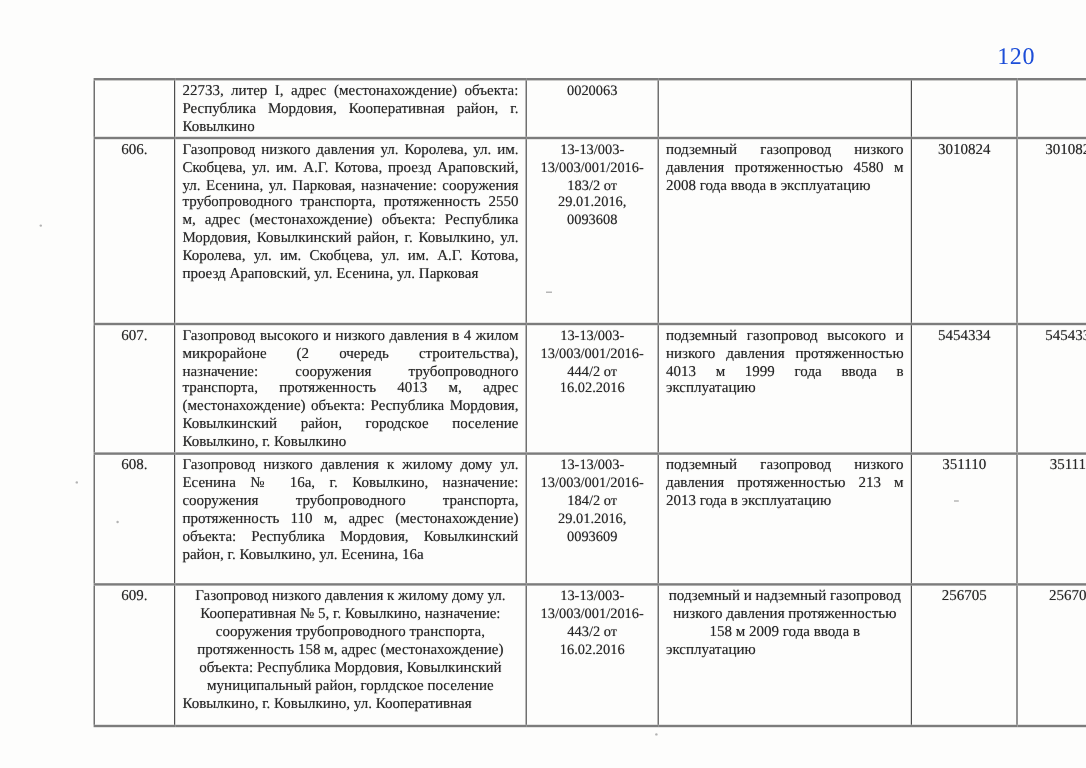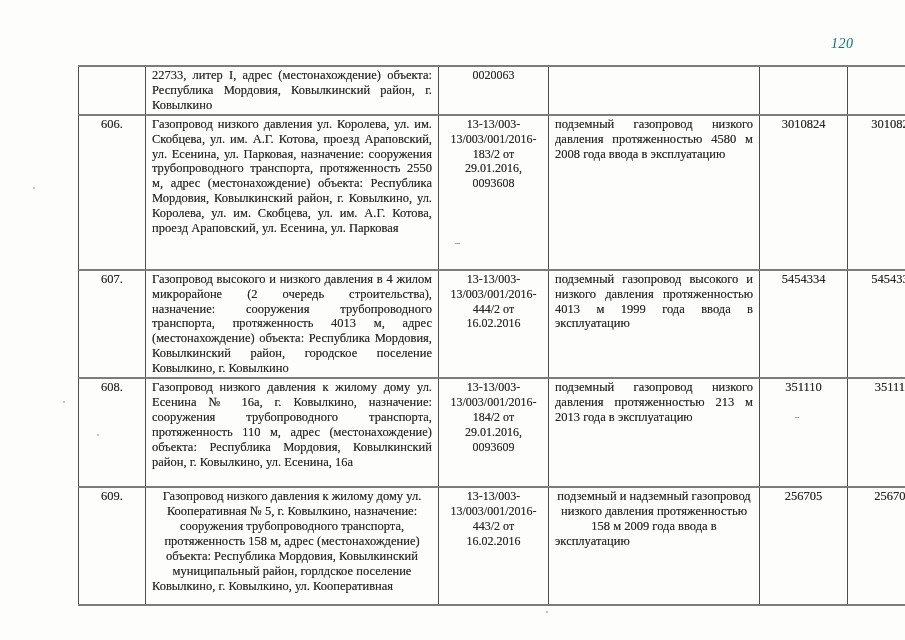--- a/index.html
+++ b/index.html
@@ -15,24 +15,23 @@
     width: 905px;
     height: 640px;
     background: #fdfdfc;
     font-family: "Liberation Serif", "DejaVu Serif", serif;
     color: #272727;
   }
   .page-number {
     position: absolute;
     top: 36px;
     left: 831px;
-    font-size: 14px;
+    font-size: 20px;
     letter-spacing: 0.5px;
-    color: #0f766e;
-    font-style: italic;
+    color: #1d4ed8;
   }
   table.registry {
     position: absolute;
     top: 65px;
     left: 78px;
     width: 782px;
     border-collapse: collapse;
     table-layout: fixed;
     font-size: 12.5px;
     line-height: 14.9px;
@@ -73,21 +72,21 @@
 <body>
 
 <div class="page">
 
   <div class="page-number">120</div>
 
   <table class="registry">
     <tbody>
       <tr class="r0">
         <td class="c-num"></td>
-        <td class="c-desc">22733, литер I, адрес (местонахождение) объекта: Республика Мордовия, Ковылкинский район,  г. Ковылкино</td>
+        <td class="c-desc">22733, литер I, адрес (местонахождение) объекта: Республика Мордовия, Кооперативная район,  г. Ковылкино</td>
         <td class="c-reg">0020063</td>
         <td class="c-char"></td>
         <td class="c-val1"></td>
         <td class="c-val2"></td>
       </tr>
       <tr class="r1">
         <td class="c-num">606.</td>
         <td class="c-desc">Газопровод низкого давления ул. Королева, ул. им. Скобцева, ул. им. А.Г. Котова, проезд Араповский, ул. Есенина, ул. Парковая, назначение: сооружения трубопроводного транспорта, протяженность 2550 м, адрес (местонахождение) объекта: Республика Мордовия, Ковылкинский район, г. Ковылкино, ул. Королева,  ул. им. Скобцева, ул. им. А.Г. Котова, проезд Араповский,  ул. Есенина, ул. Парковая</td>
         <td class="c-reg">13-13/003-
 13/003/001/2016-

